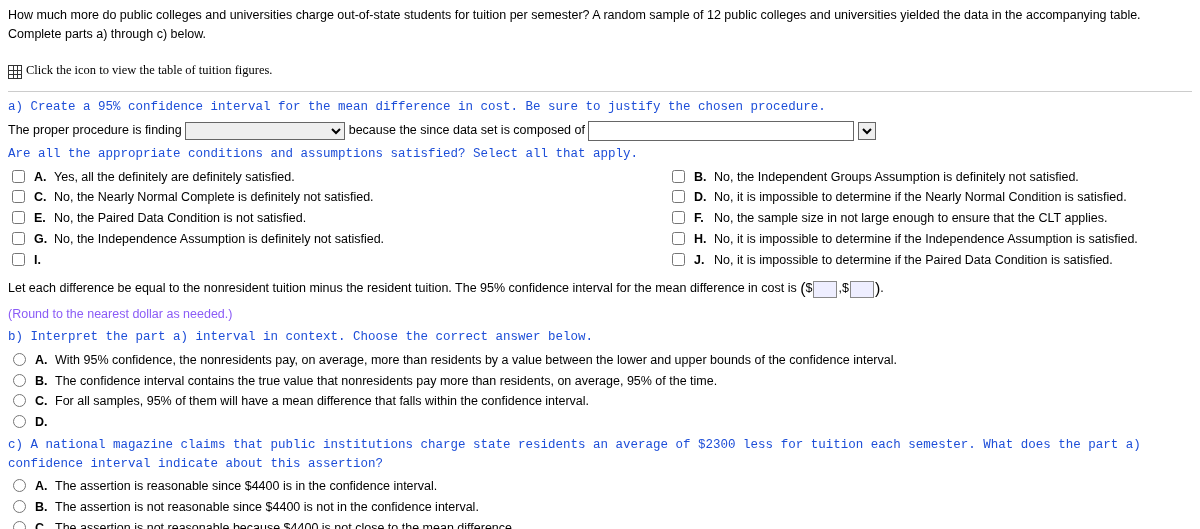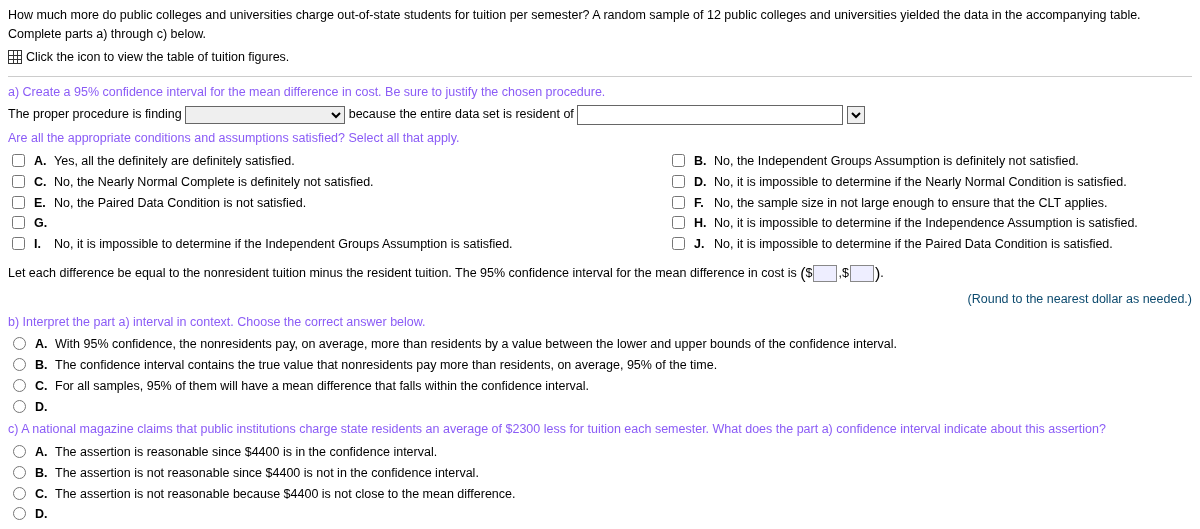--- a/index.html
+++ b/index.html
@@ -4,26 +4,27 @@
 <style>
   body {
     font-family: Arial, Helvetica, sans-serif;
     font-size: 12.5px;
     color: #000;
     margin: 0;
     padding: 6px 8px;
     line-height: 1.5;
     background:#fff;
   }
-  .question-intro { margin-bottom: 4px; }
+  .question-intro { margin-bottom: 17px; }
   .icon-link {
     display: inline-flex;
-    align-items: center;
+    align-items: flex-end;
     gap: 4px;
     cursor: pointer;
+    font-family: Liberation Serif, serif;
   }
   .table-icon {
     display:inline-block;
     width:14px; height:14px;
     border:1.2px solid #333;
     position:relative;
     box-sizing:border-box;
   }
   .table-icon::before, .table-icon::after {
     content:"";
@@ -61,22 +62,22 @@
   }
   .opt {
     display:flex;
     align-items:flex-start;
     gap:6px;
     white-space:nowrap;
   }
   .opt input { margin-top:2px; flex-shrink:0;}
   .opt .letter { font-weight:bold; min-width:14px;}
   .single-col .opt { margin:2px 0; white-space:normal;}
-  .instruction { color:#8b5cf6; }
-  .hint { color:#0c4a6e;text-align:right; }
+  .instruction { color:#1d4ed8;font-family:Liberation Mono, monospace; }
+  .hint { color:#8b5cf6; }
   .small-box {
     display:inline-block;
     width:22px; height:15px;
     border:1px solid #888;
     background:#eef;
     vertical-align:middle;
     margin:0 1px;
   }
   .paren { font-size:16px; vertical-align:middle;}
 </style>
@@ -91,21 +92,21 @@
   <span>Click the icon to view the table of tuition figures.</span>
 </div>
 
 <hr class="sep">
 
 <div class="line instruction">a) Create a 95% confidence interval for the mean difference in cost. Be sure to justify the chosen procedure.</div>
 
 <div class="line">
   <span>The proper procedure is finding</span>
   <select class="inline"><option></option></select>
-  <span>because the entire data set is resident of</span>
+  <span>because the since data set is composed of</span>
   <input class="inline-text" type="text" style="">
   <select class="inline" style="min-width:18px;width:18px;"><option></option></select>
 </div>
 
 <div class="line instruction">Are all the appropriate conditions and assumptions satisfied? Select all that apply.</div>
 
 <div class="two-col">
   <label class="opt">
       <input type="checkbox" style="">
       <span class="letter">A.</span>
@@ -132,30 +133,30 @@
       <span>No, the Paired Data Condition is not satisfied.</span>
     </label>
   <label class="opt">
       <input type="checkbox" style="">
       <span class="letter">F.</span>
       <span>No, the sample size in not large enough to ensure that the CLT applies.</span>
     </label>
   <label class="opt">
       <input type="checkbox" style="">
       <span class="letter">G.</span>
+      <span>No, the Independence Assumption is definitely not satisfied.</span>
     </label>
   <label class="opt">
       <input type="checkbox" style="">
       <span class="letter">H.</span>
       <span>No, it is impossible to determine if the Independence Assumption is satisfied.</span>
     </label>
   <label class="opt">
       <input type="checkbox" style="">
       <span class="letter">I.</span>
-      <span>No, it is impossible to determine if the Independent Groups Assumption is satisfied.</span>
     </label>
   <label class="opt">
       <input type="checkbox" style="">
       <span class="letter">J.</span>
       <span>No, it is impossible to determine if the Paired Data Condition is satisfied.</span>
     </label>
 </div>
 
 <div class="line">
   <span>Let each difference be equal to the nonresident tuition minus the resident tuition. The 95% confidence interval for the mean difference in cost is</span>

